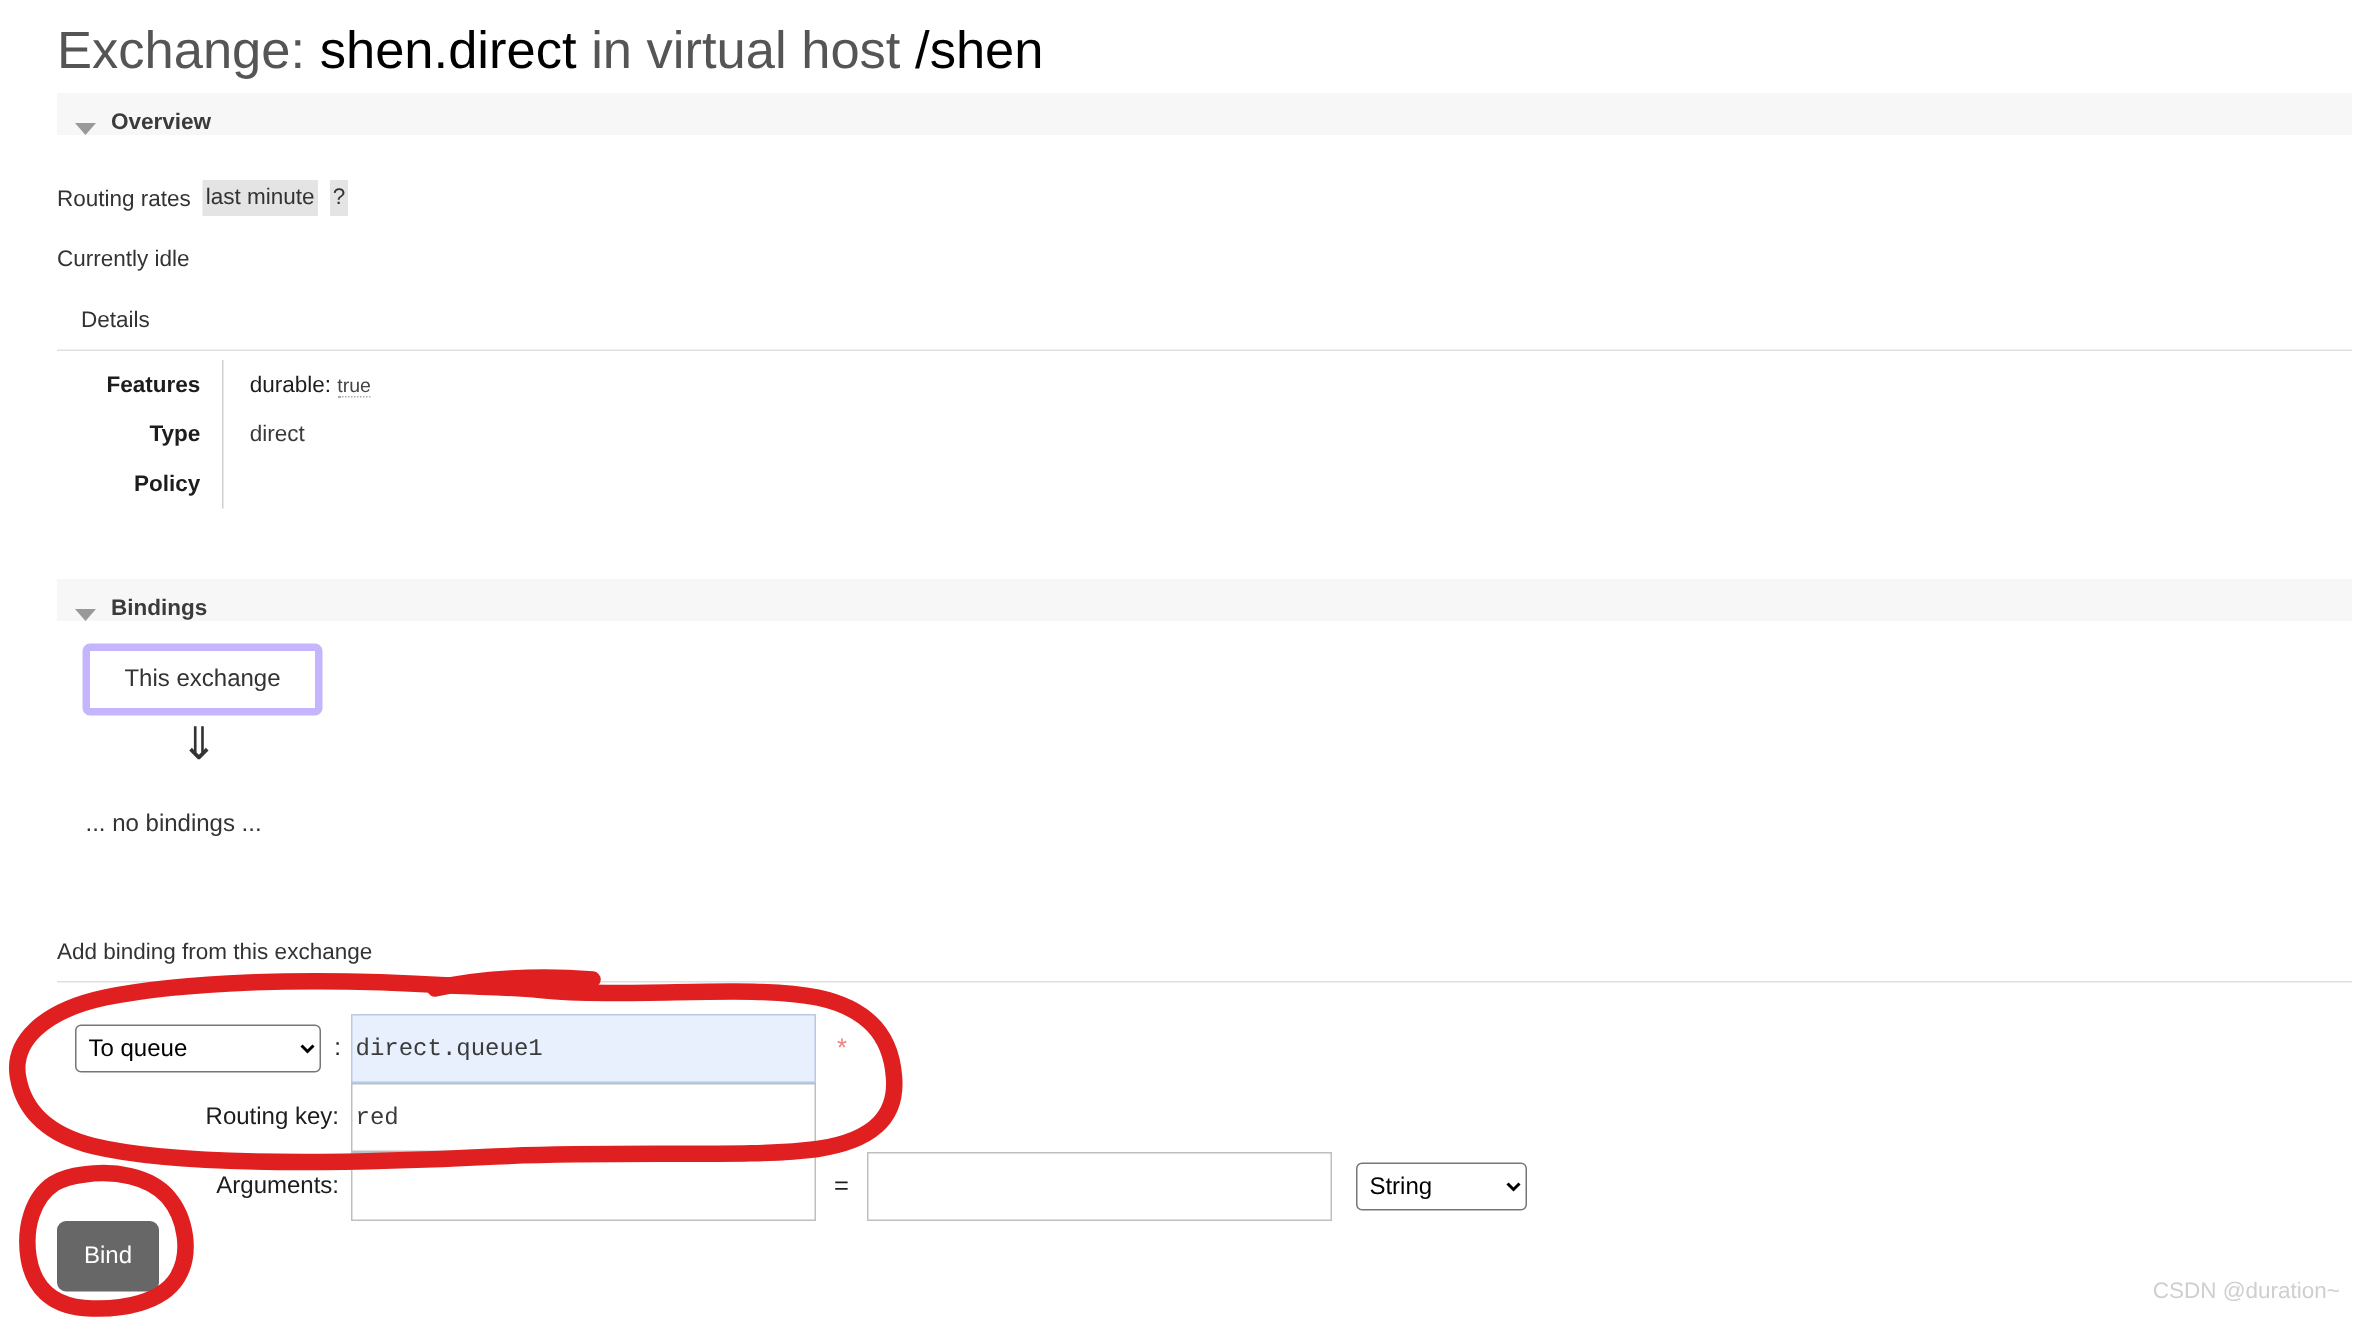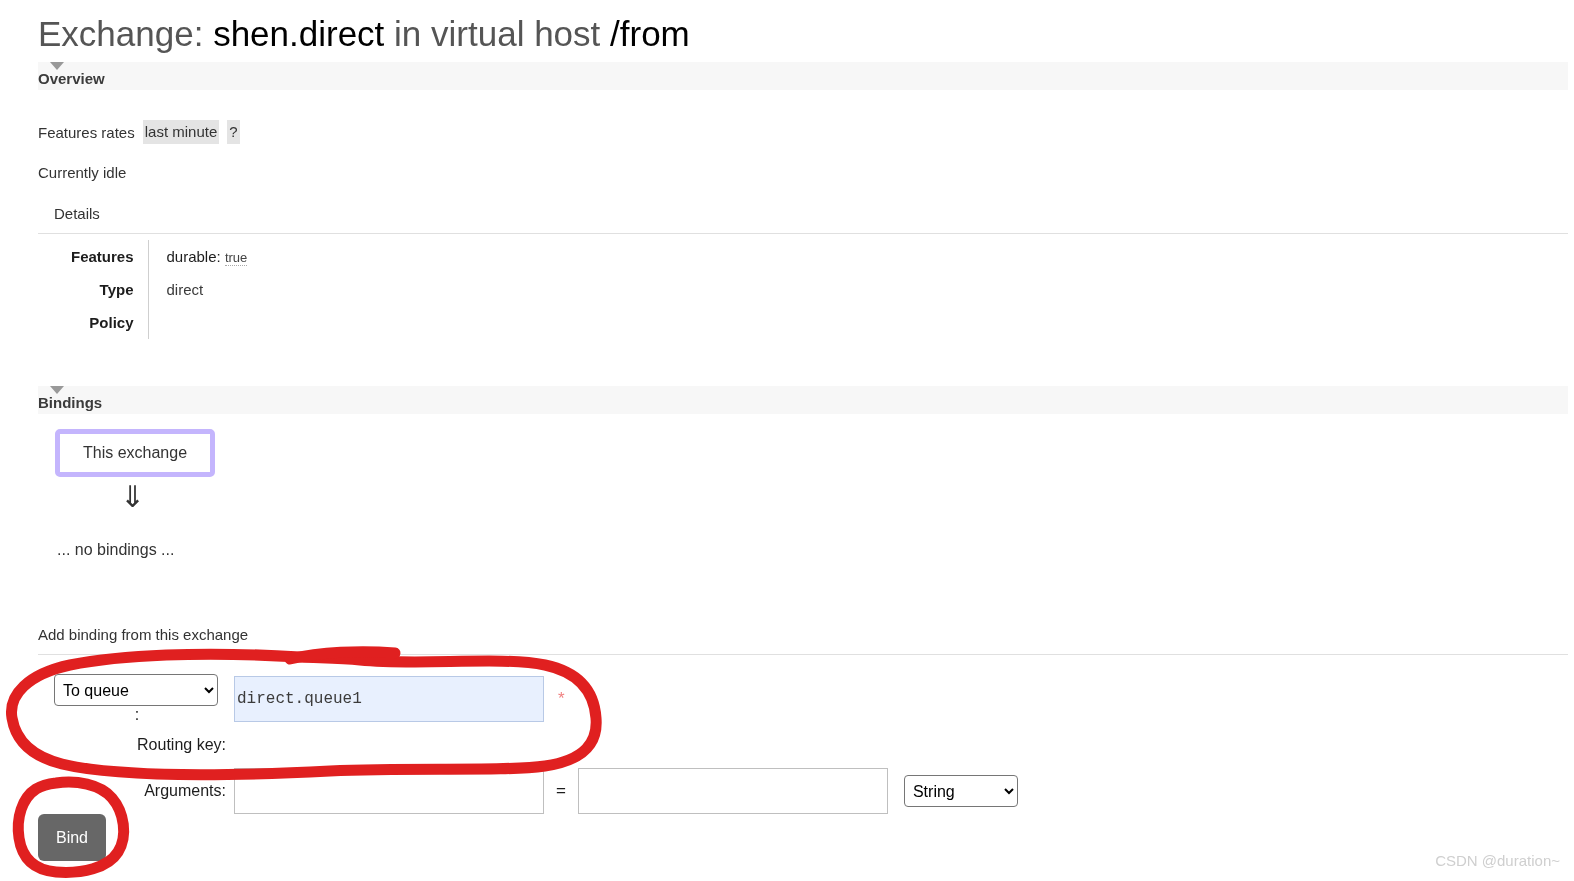--- a/index.html
+++ b/index.html
@@ -32,22 +32,21 @@
 
   
   .section-bar {
     position: absolute;
     left: 38px;
     width: 1530px;
     height: 28px;
     background: #f7f7f7;
     box-sizing: border-box;
     display: flex;
-    align-items: flex-start;
-    flex-direction: column;
+    align-items: flex-end;
   }
   .section-bar .tri {
     width: 0; height: 0;
     border-left: 7px solid transparent;
     border-right: 7px solid transparent;
     border-top: 8px solid #999999;
     margin-left: 12px;
     margin-right: 10px;
   }
   .section-bar .sect-label {
@@ -193,21 +192,20 @@
     height: 46px;
   }
   .form-label {
     width: 196px;
     text-align: right;
     padding-right: 8px;
     font-size: 16px;
     color: #1d1d1d;
     font-weight: normal;
     box-sizing: border-box;
-    flex-direction: column;
   }
   select.sel {
     font-family: "Liberation Sans", sans-serif;
     font-size: 16px;
     height: 32px;
     border: 1px solid #767676;
     border-radius: 4px;
     background: #ffffff;
     color: #000;
     padding: 2px 4px;
@@ -284,30 +282,30 @@
     pointer-events: none;
   }
 </style>
 </head>
 <body>
 
 <div class="page-title">
   <span class="t-dim">Exchange:</span>
   <span class="t-strong">shen.direct</span>
   <span class="t-dim">in virtual host</span>
-  <span class="t-strong">/from</span>
+  <span class="t-strong">/shen</span>
 </div>
 
 <div class="section-bar" style="top:62px;">
   <span class="tri"></span>
   <span class="sect-label">Overview</span>
 </div>
 
 <div class="rates-row">
-  <span class="rates-label">Features rates</span>
+  <span class="rates-label">Routing rates</span>
   <span class="badge">last minute</span>
   <span class="badge">?</span>
 </div>
 
 <div class="idle-text">Currently idle</div>
 <div class="details-text">Details</div>
 <div class="hrule" style="top:233px;"></div>
 
 <table class="details-table">
   <tbody>
@@ -352,20 +350,21 @@
         <option>To exchange</option>
       </select>
       <span class="colon">:</span>
     </div>
     <input class="txt autofill" type="text" value="direct.queue1" style="">
     <span class="req-star">*</span>
   </div>
 
   <div class="form-row">
     <div class="form-label">Routing key:</div>
+    <input class="txt" type="text" value="red" style="">
   </div>
 
   <div class="form-row">
     <div class="form-label">Arguments:</div>
     <input class="txt" type="text" value="" style="">
     <span class="eq-sign">=</span>
     <input class="txt" type="text" value="" style="">
     <select class="sel arg-type">
       <option>String</option>
       <option>Number</option>

